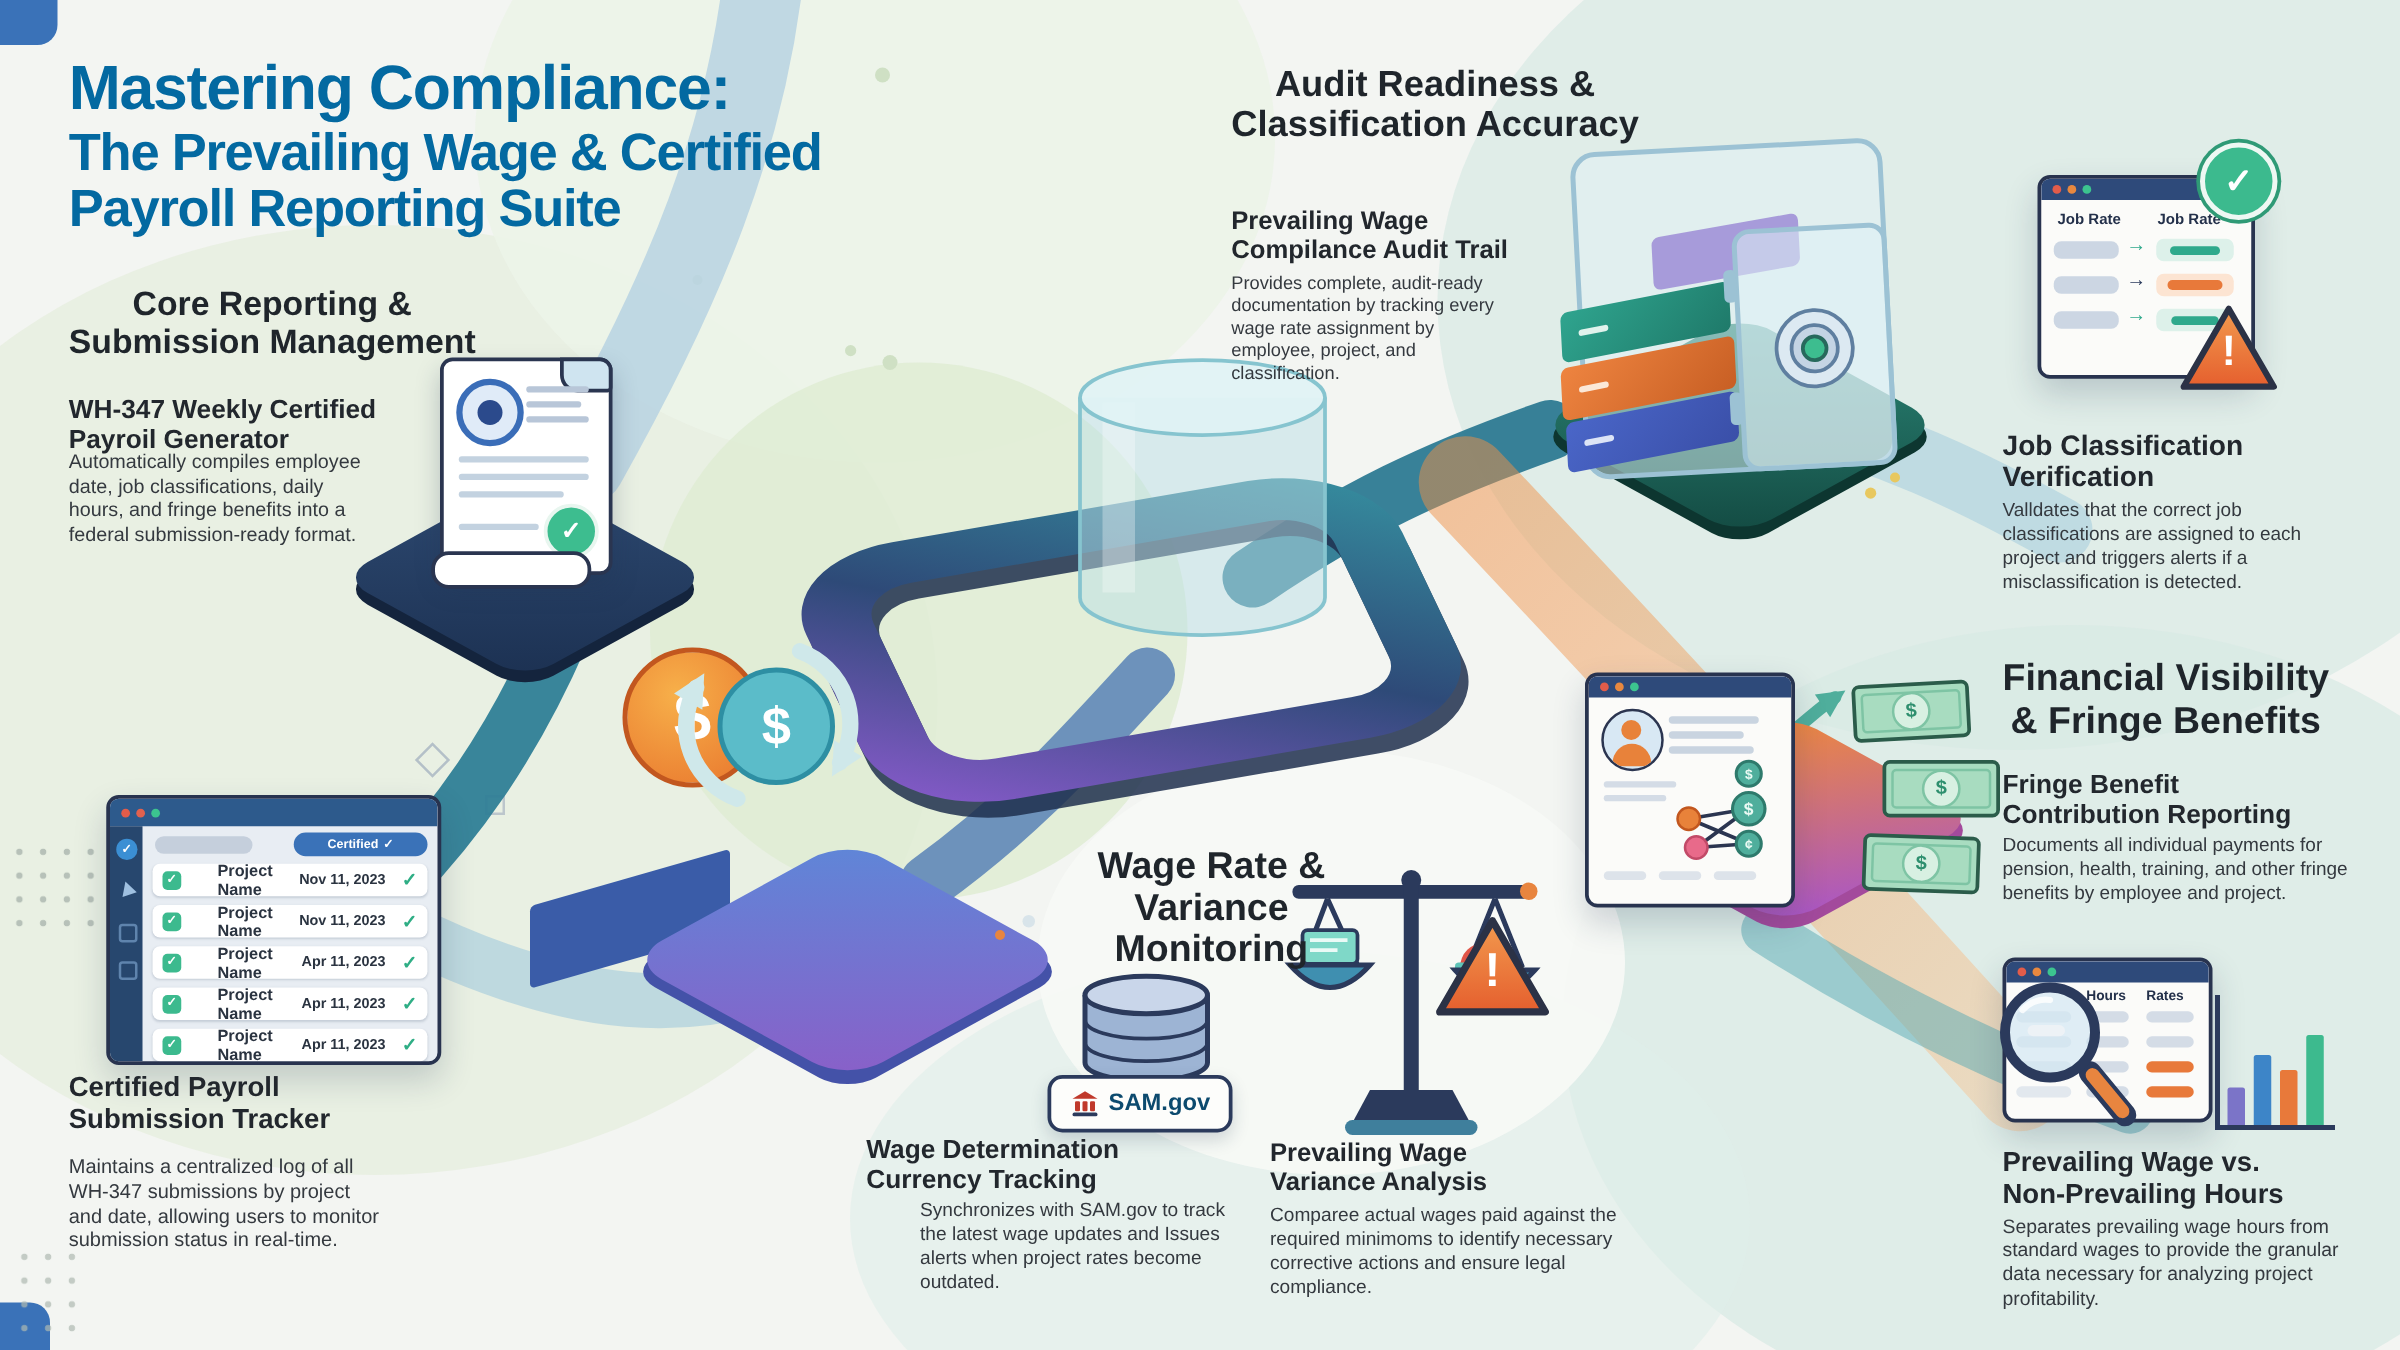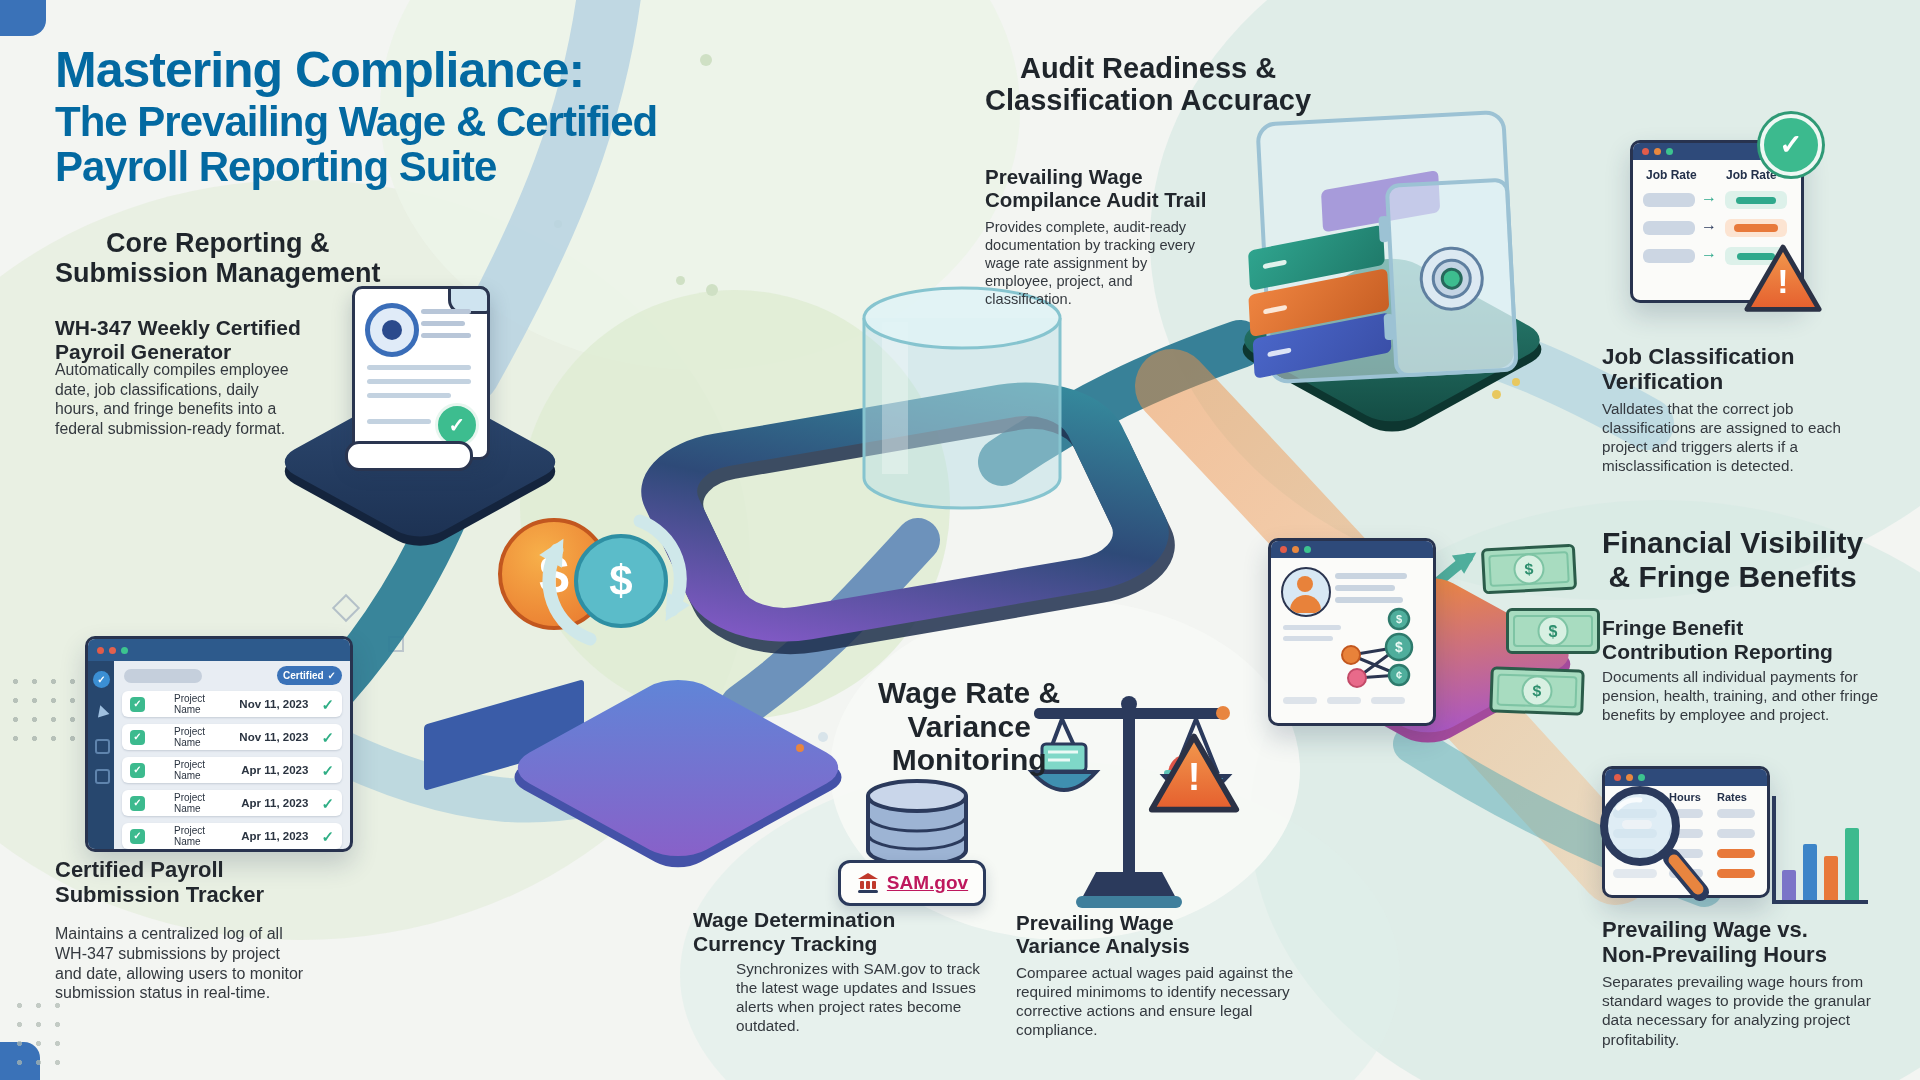--- a/index.html
+++ b/index.html
@@ -31,21 +31,21 @@
   .warn{position:absolute;z-index:5;}
   .warn .excl{position:absolute;left:0;right:0;text-align:center;color:#fff;font-weight:800;}
   .dots{position:absolute;background-image:radial-gradient(#aeb9b1 2.3px,transparent 2.9px);background-size:19px 19px;z-index:1;}
   .bar-row{position:absolute;display:flex;align-items:flex-end;gap:7px;padding:0 6px;
     border-left:4px solid #2b3a5c;border-bottom:4px solid #2b3a5c;z-index:3;}
   .bar{width:14px;border-radius:2px 2px 0 0;}
   .trow{display:flex;align-items:center;gap:7px;background:#fff;border-radius:6px;height:26px;
     margin:0 8px 7px 8px;padding:0 8px;box-shadow:0 1px 2px rgba(40,60,90,.18);}
   .cbx{width:15px;height:15px;border-radius:4px;background:#3cba8e;display:flex;align-items:center;justify-content:center;
     color:#fff;font-size:10px;font-weight:800;}
-  .rname{font-size:10px;font-weight:400;color:#2a3340;flex:1;padding-left:22px;}
+  .rname{font-size:13px;font-weight:700;color:#2a3340;flex:1;padding-left:22px;}
   .rdate{font-size:11.5px;font-weight:700;color:#2a3340;margin-right:6px;}
   .rtick{color:#2fae85;font-size:15px;font-weight:800;}
 </style>
 </head>
 <body>
 
 <div id="canvas">
 
   <div class="blob" style="left:-150px;top:180px;width:900px;height:760px;background:#e6eedd;opacity:.75;"></div>
   <div class="blob" style="left:380px;top:-150px;width:640px;height:520px;background:#ecf3e8;opacity:.95;"></div>
@@ -147,21 +147,21 @@
     <div class="abs" style="left:0;top:22px;bottom:0;width:26px;background:#27476e;">
       <div class="abs" style="left:5px;top:10px;width:17px;height:17px;border-radius:50%;background:#3b8fd4;display:flex;align-items:center;justify-content:center;color:#fff;font-size:10px;font-weight:800;">
         <span class="tick">✓</span>
       </div>
       <div class="abs" style="left:8px;top:44px;width:0;height:0;border-left:6px solid transparent;border-right:6px solid transparent;border-bottom:11px solid #9fc0e0;transform:rotate(-18deg);"></div>
       <div class="abs" style="left:7px;top:78px;width:11px;height:11px;border:2px solid #5f84ad;border-radius:3px;"></div>
       <div class="abs" style="left:7px;top:108px;width:11px;height:11px;border:2px solid #5f84ad;border-radius:3px;"></div>
     </div>
     <div class="abs" style="left:26px;top:22px;right:0;bottom:0;">
       <div class="pill" style="left:10px;top:8px;width:78px;height:14px;background:#c5cfdc;border-radius:7px;"></div>
-      <div class="abs" style="right:8px;top:5px;height:19px;padding:0 6px;background:#3a72b8;border-radius:10px;display:flex;align-items:center;gap:4px;color:#fff;font-size:10px;font-weight:800;">
+      <div class="abs" style="right:8px;top:5px;height:19px;padding:0 27px;background:#3a72b8;border-radius:10px;display:flex;align-items:center;gap:4px;color:#fff;font-size:10px;font-weight:800;">
         <span>Certified</span>
         <span class="tick">✓</span>
       </div>
       <div class="abs" style="left:0;right:0;top:30px;">
         <div class="trow">
           <span class="cbx">
               <span class="tick">✓</span>
             </span>
           <span class="rname">Project Name</span>
           <span class="rdate">Nov 11, 2023</span>
@@ -236,21 +236,21 @@
     <ellipse cx="59" cy="18" rx="49" ry="15" fill="#c9d6ea" stroke="#2b3a5c" stroke-width="4"></ellipse>
   </svg>
   <div class="abs" style="left:838px;top:860px;width:142px;height:40px;background:#fdfdfb;border:3px solid #2b3a5c;border-radius:12px;display:flex;align-items:center;justify-content:center;gap:7px;z-index:4;box-shadow:0 6px 14px rgba(30,50,80,.18);">
     <svg width="24" height="22" viewBox="0 0 24 22">
       <path d="M2,7 L22,7 L12,1 Z" fill="#c0392b"></path>
       <rect x="4" y="9" width="4" height="8" rx="1" fill="#c0392b"></rect>
       <rect x="10" y="9" width="4" height="8" rx="1" fill="#c0392b"></rect>
       <rect x="16" y="9" width="4" height="8" rx="1" fill="#c0392b"></rect>
       <rect x="2" y="18" width="20" height="3" rx="1.5" fill="#2b3a5c"></rect>
     </svg>
-    <span style="font-size:19px;font-weight:800;color:#be185d;text-decoration:underline;">SAM.gov</span>
+    <span style="font-size:19px;font-weight:800;color:#0c4a6e;">SAM.gov</span>
   </div>
 
   <svg class="abs" style="left:1018px;top:686px;z-index:3;" width="230" height="230" viewBox="0 0 230 230" fill="none">
     <circle cx="111" cy="18" r="8" fill="#2b3a5c"></circle>
     <rect x="16" y="22" width="190" height="11" rx="5" fill="#2b3a5c"></rect>
     <circle cx="205" cy="27" r="7" fill="#e8853f"></circle>
     <path d="M44,33 L24,86 M44,33 L68,86" stroke="#2b3a5c" stroke-width="4"></path>
     <path d="M178,33 L156,88 M178,33 L200,88" stroke="#2b3a5c" stroke-width="4"></path>
     <rect x="24" y="58" width="44" height="27" rx="4" fill="#7fd8c8" stroke="#2b3a5c" stroke-width="3"></rect>
     <path d="M30,66 L60,66 M30,74 L52,74" stroke="#eafaf6" stroke-width="3"></path>

